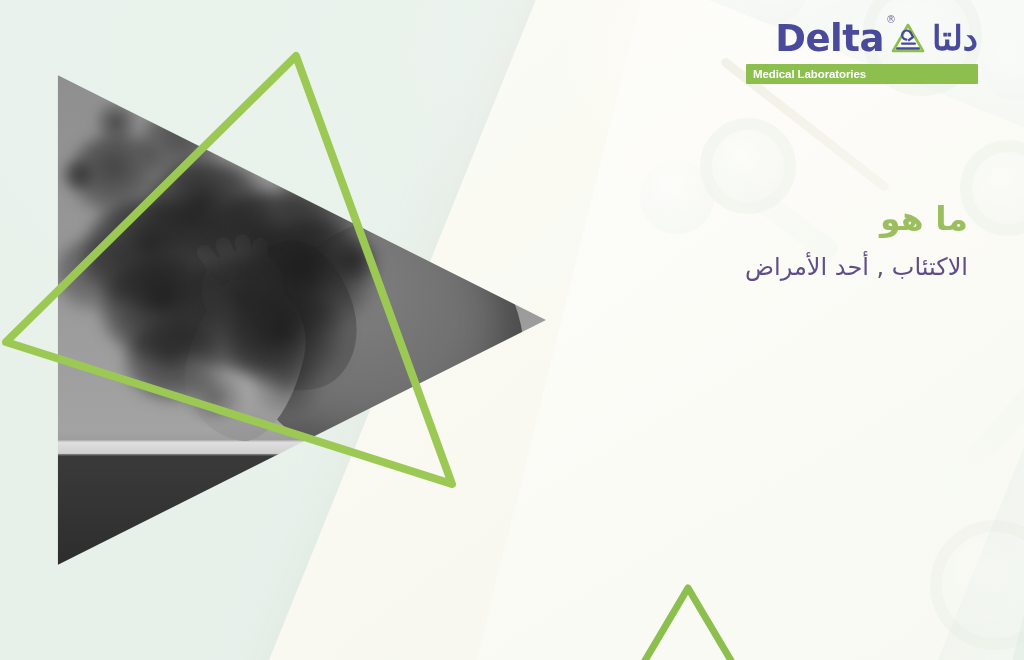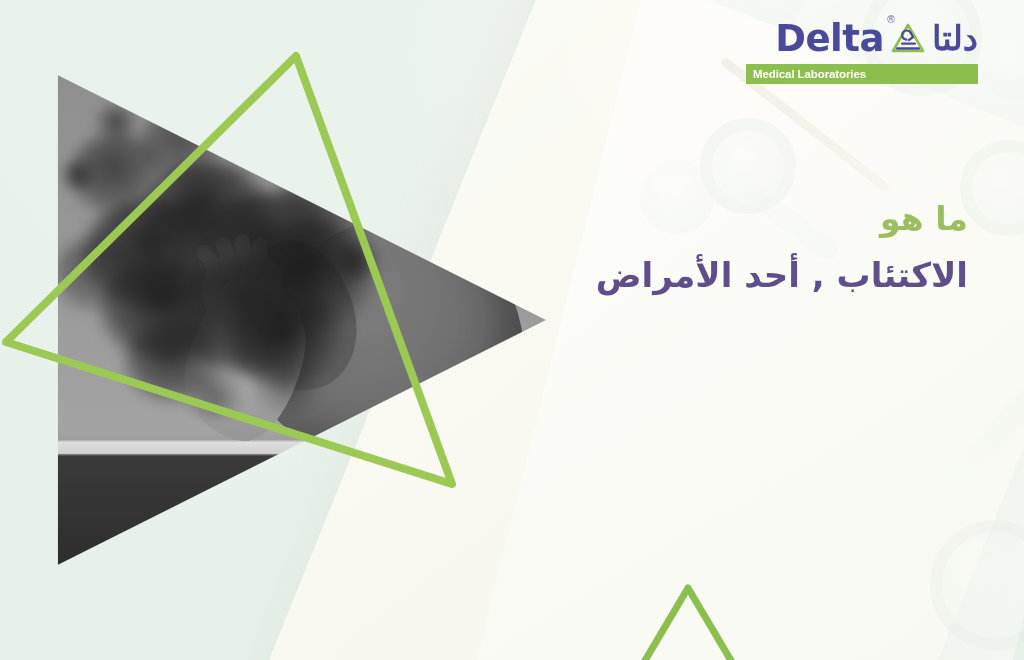--- a/index.html
+++ b/index.html
@@ -242,21 +242,21 @@
     text-align:right; direction:rtl;margin-top:12px;
   }
   .hl-pre {
     color:#9bbf5e;
     font-size:33px; font-weight:bold;
     line-height:1.25;
     margin-bottom:10px;
   }
   .hl-line {
     color:#604e8a;
-    font-size:34px; font-weight:bold;
+    font-size:24px; font-weight:normal;
     line-height:1.58;
     white-space:nowrap;
   }
 </style>
 </head>
 <body>
 
 <div id="poster">
 
   <div class="bg-base"></div>

